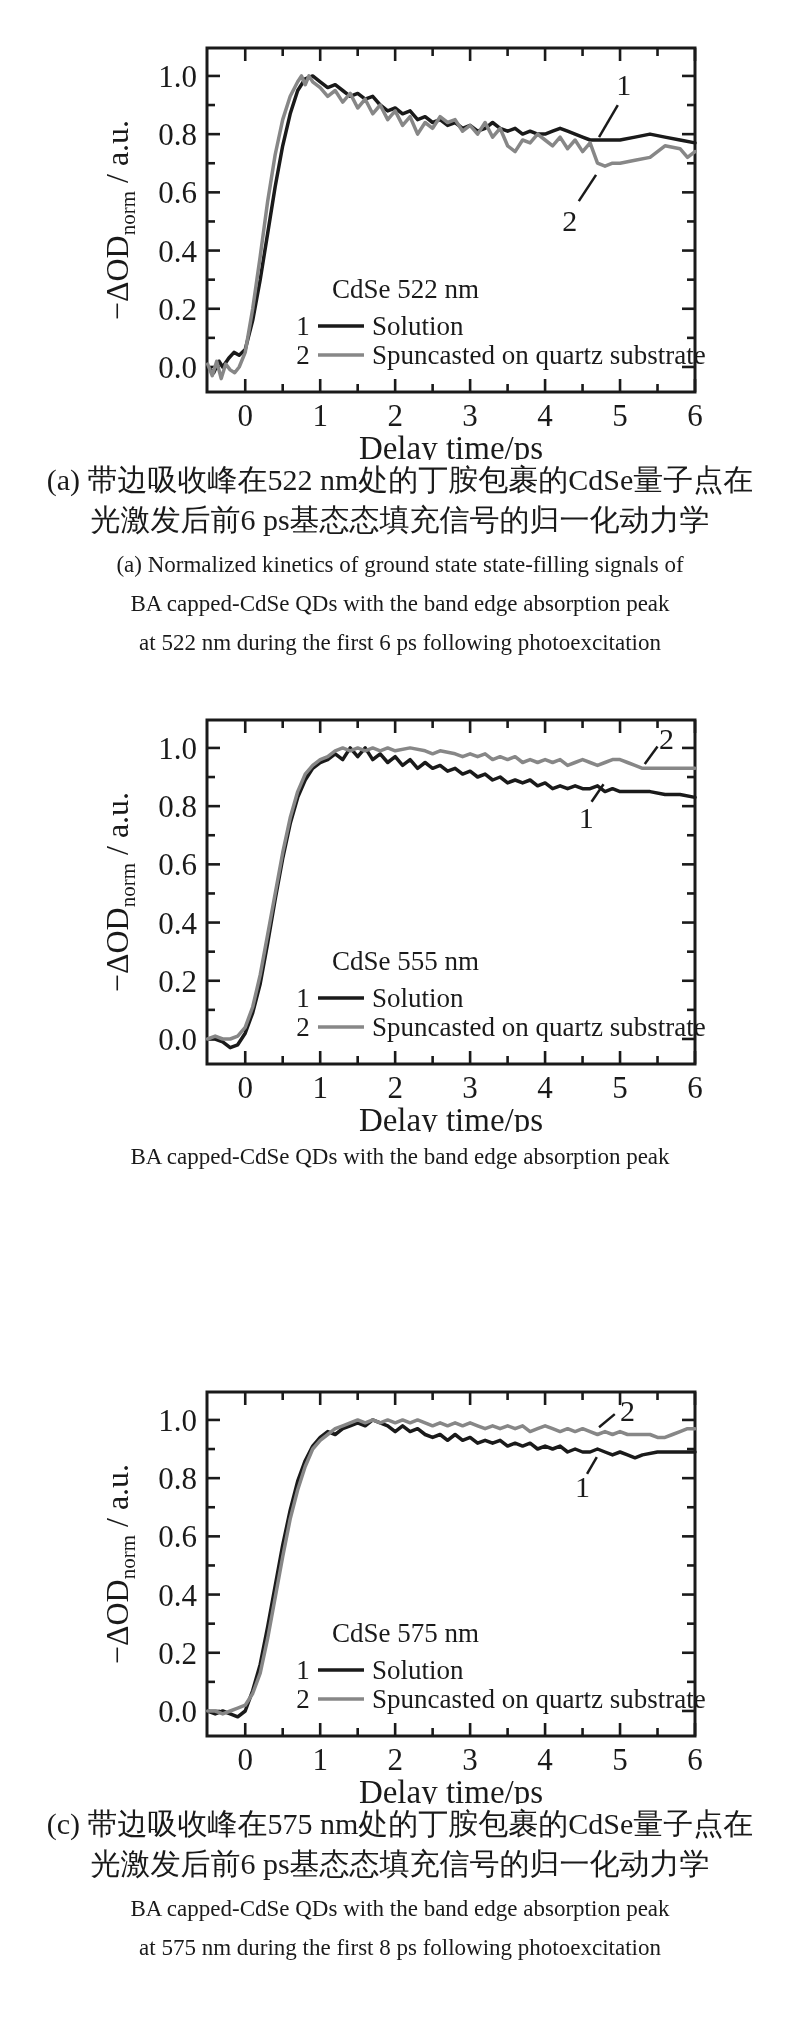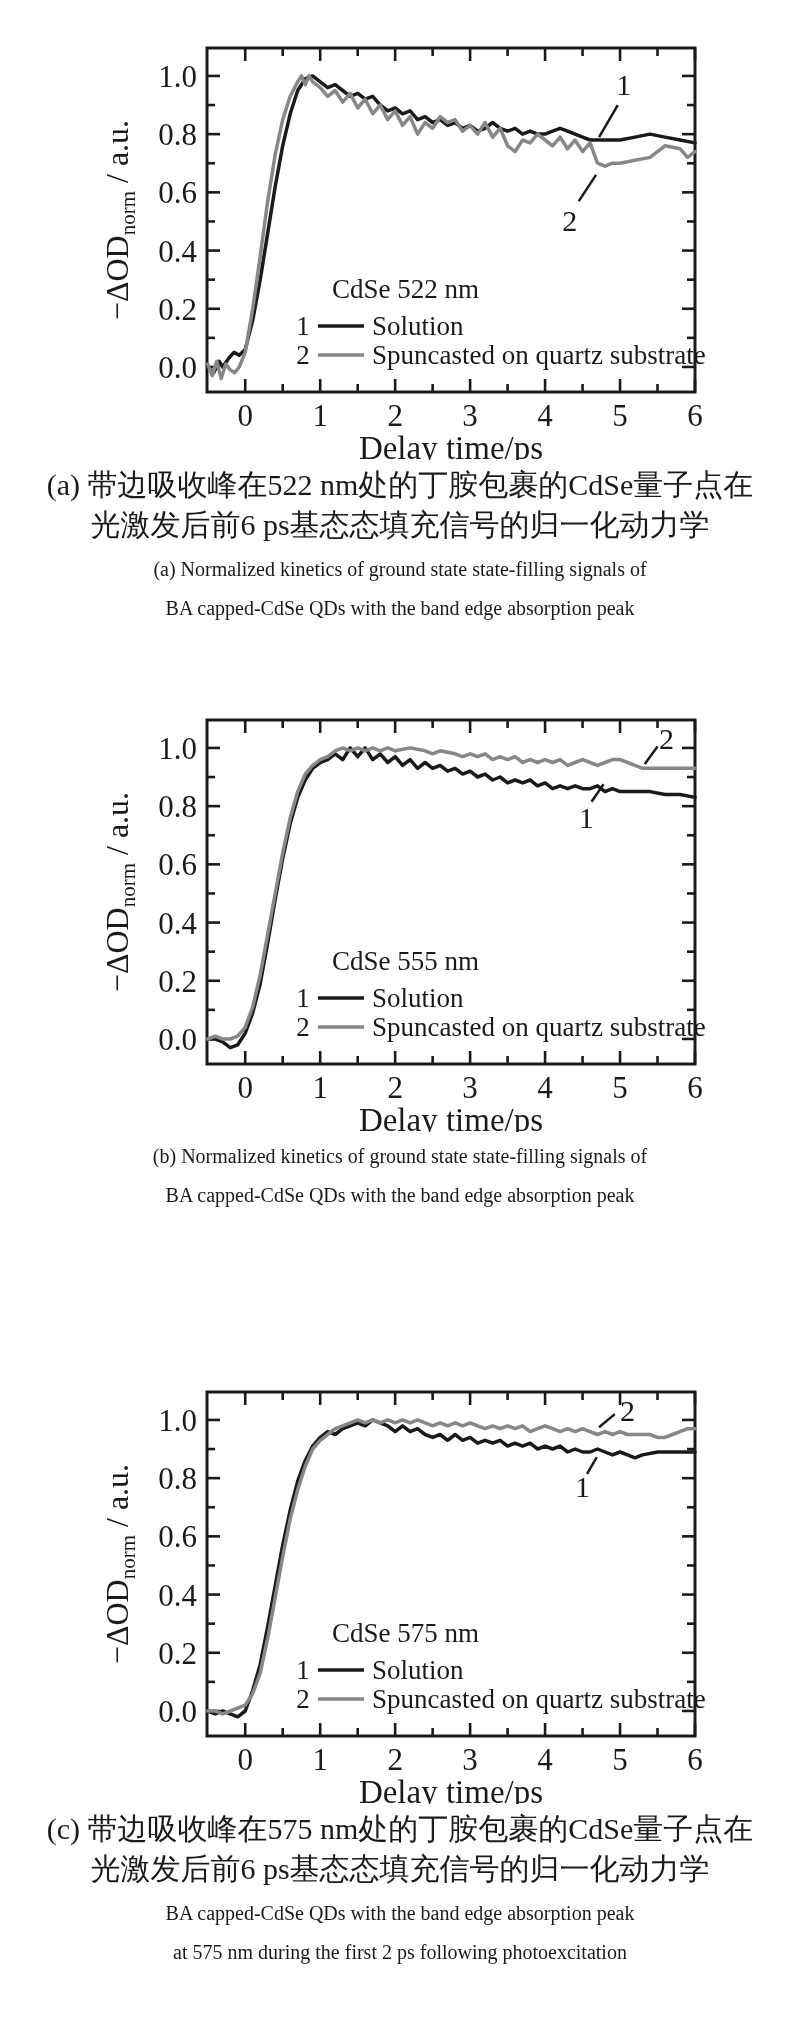--- a/index.html
+++ b/index.html
@@ -3,22 +3,22 @@
 <meta charset="utf-8">
 <style>
   html,body{margin:0;padding:0;}
   body{
     width:800px;height:2018px;background:#ffffff;color:#1a1a1a;
     font-family:"Liberation Serif","DejaVu Serif",serif;overflow:hidden;
   }
   .panel{height:672px;box-sizing:border-box;padding-top:10px;text-align:center;}
   svg.chart{display:block;margin:0;}
   .cap .line{white-space:nowrap;}
-  .cap.zh{font-size:30px;line-height:40px;margin-top:5px;}
-  .cap.en{font-size:20px;line-height:39px;margin-top:5px;}
+  .cap.zh{font-size:30px;line-height:40px;}
+  .cap.en{font-size:23px;line-height:39px;margin-top:5px;}
 </style>
 </head>
 <body>
 
 <section class="panel">
   <svg class="chart" width="800" height="450" viewBox="0 0 800 450">
       <rect x="207" y="38" width="488" height="344" fill="none" stroke="#1a1a1a" stroke-width="3"></rect>
       <line x1="245.23041474654377" y1="382" x2="245.23041474654377" y2="369" stroke="#1a1a1a" stroke-width="2.6"></line>
       <line x1="245.23041474654377" y1="38" x2="245.23041474654377" y2="51" stroke="#1a1a1a" stroke-width="2.6"></line>
       <line x1="320.1920122887865" y1="382" x2="320.1920122887865" y2="369" stroke="#1a1a1a" stroke-width="2.6"></line>
@@ -98,20 +98,21 @@
       <line x1="578.8095238095239" y1="191.08291032148907" x2="596.0506912442396" y2="164.8900169204738" stroke="#1a1a1a" stroke-width="2.5"></line>
       <text fill="#1a1a1a" font-family="&quot;Liberation Serif&quot;,&quot;DejaVu Serif&quot;,serif" x="569.8141321044548" y="221.4551607445009" font-size="30" text-anchor="middle">2</text>
     </svg>
   <div class="cap zh">
     <div class="line">(a) 带边吸收峰在522 nm处的丁胺包裹的CdSe量子点在</div>
     <div class="line">光激发后前6 ps基态态填充信号的归一化动力学</div>
   </div>
   <div class="cap en">
     <div class="line">(a) Normalized kinetics of ground state state-filling signals of</div>
     <div class="line">BA capped-CdSe QDs with the band edge absorption peak</div>
+    <div class="line">at 522 nm during the first 6 ps following photoexcitation</div>
   </div>
 </section>
 
 <section class="panel">
   <svg class="chart" width="800" height="450" viewBox="0 0 800 450">
       <rect x="207" y="38" width="488" height="344" fill="none" stroke="#1a1a1a" stroke-width="3"></rect>
       <line x1="245.23041474654377" y1="382" x2="245.23041474654377" y2="369" stroke="#1a1a1a" stroke-width="2.6"></line>
       <line x1="245.23041474654377" y1="38" x2="245.23041474654377" y2="51" stroke="#1a1a1a" stroke-width="2.6"></line>
       <line x1="320.1920122887865" y1="382" x2="320.1920122887865" y2="369" stroke="#1a1a1a" stroke-width="2.6"></line>
       <line x1="320.1920122887865" y1="38" x2="320.1920122887865" y2="51" stroke="#1a1a1a" stroke-width="2.6"></line>
@@ -186,21 +187,20 @@
         <text fill="#1a1a1a" font-family="&quot;Liberation Serif&quot;,&quot;DejaVu Serif&quot;,serif" x="372" y="354" font-size="27" text-anchor="start">Spuncasted on quartz substrate</text>
       </g>
       <line x1="644.7757296466973" y1="81.94585448392559" x2="657.5192012288787" y2="64.48392554991545" stroke="#1a1a1a" stroke-width="2.5"></line>
       <text fill="#1a1a1a" font-family="&quot;Liberation Serif&quot;,&quot;DejaVu Serif&quot;,serif" x="666.5145929339478" y="67.20812182741116" font-size="30" text-anchor="middle">2</text>
       <line x1="591.552995391705" y1="119.78003384094762" x2="603.5468509984639" y2="102.31810490693744" stroke="#1a1a1a" stroke-width="2.5"></line>
       <text fill="#1a1a1a" font-family="&quot;Liberation Serif&quot;,&quot;DejaVu Serif&quot;,serif" x="586.3056835637481" y="145.78680203045687" font-size="30" text-anchor="middle">1</text>
     </svg>
   <div class="cap zh">
   </div>
   <div class="cap en">
-    <div class="line">(b) Normalized kinetics of ground state state-filling signals of</div>
     <div class="line">BA capped-CdSe QDs with the band edge absorption peak</div>
   </div>
 </section>
 
 <section class="panel">
   <svg class="chart" width="800" height="450" viewBox="0 0 800 450">
       <rect x="207" y="38" width="488" height="344" fill="none" stroke="#1a1a1a" stroke-width="3"></rect>
       <line x1="245.23041474654377" y1="382" x2="245.23041474654377" y2="369" stroke="#1a1a1a" stroke-width="2.6"></line>
       <line x1="245.23041474654377" y1="38" x2="245.23041474654377" y2="51" stroke="#1a1a1a" stroke-width="2.6"></line>
       <line x1="320.1920122887865" y1="382" x2="320.1920122887865" y2="369" stroke="#1a1a1a" stroke-width="2.6"></line>
@@ -279,15 +279,15 @@
       <text fill="#1a1a1a" font-family="&quot;Liberation Serif&quot;,&quot;DejaVu Serif&quot;,serif" x="627.5345622119816" y="67.20812182741116" font-size="30" text-anchor="middle">2</text>
       <line x1="587.0552995391705" y1="119.78003384094762" x2="596.800307219662" y2="103.19120135363795" stroke="#1a1a1a" stroke-width="2.5"></line>
       <text fill="#1a1a1a" font-family="&quot;Liberation Serif&quot;,&quot;DejaVu Serif&quot;,serif" x="582.557603686636" y="142.8764805414552" font-size="30" text-anchor="middle">1</text>
     </svg>
   <div class="cap zh">
     <div class="line">(c) 带边吸收峰在575 nm处的丁胺包裹的CdSe量子点在</div>
     <div class="line">光激发后前6 ps基态态填充信号的归一化动力学</div>
   </div>
   <div class="cap en">
     <div class="line">BA capped-CdSe QDs with the band edge absorption peak</div>
-    <div class="line">at 575 nm during the first 2 ps following photoexcitation</div>
+    <div class="line">at 575 nm during the first 8 ps following photoexcitation</div>
   </div>
 </section>
 
 </body></html>

